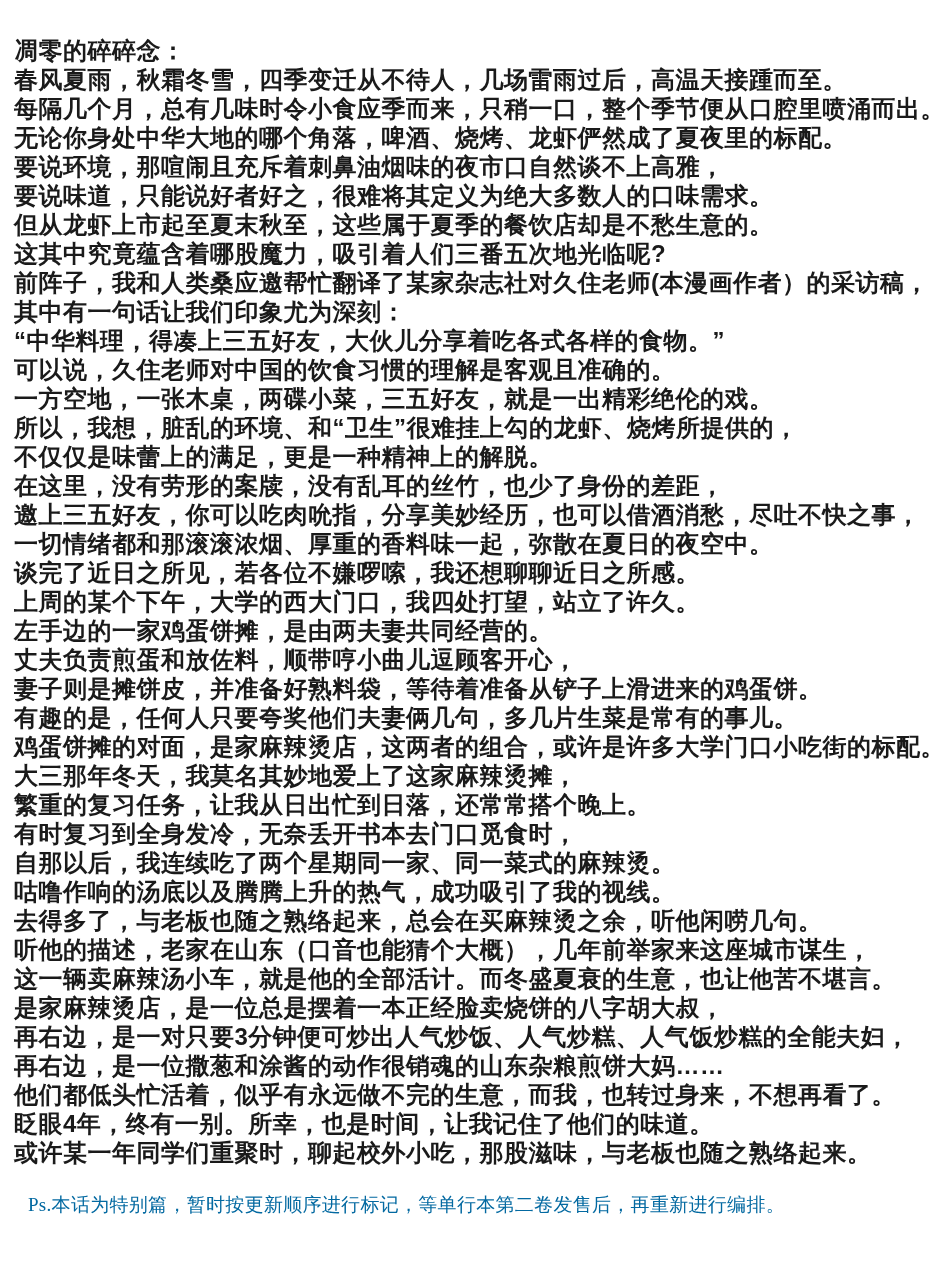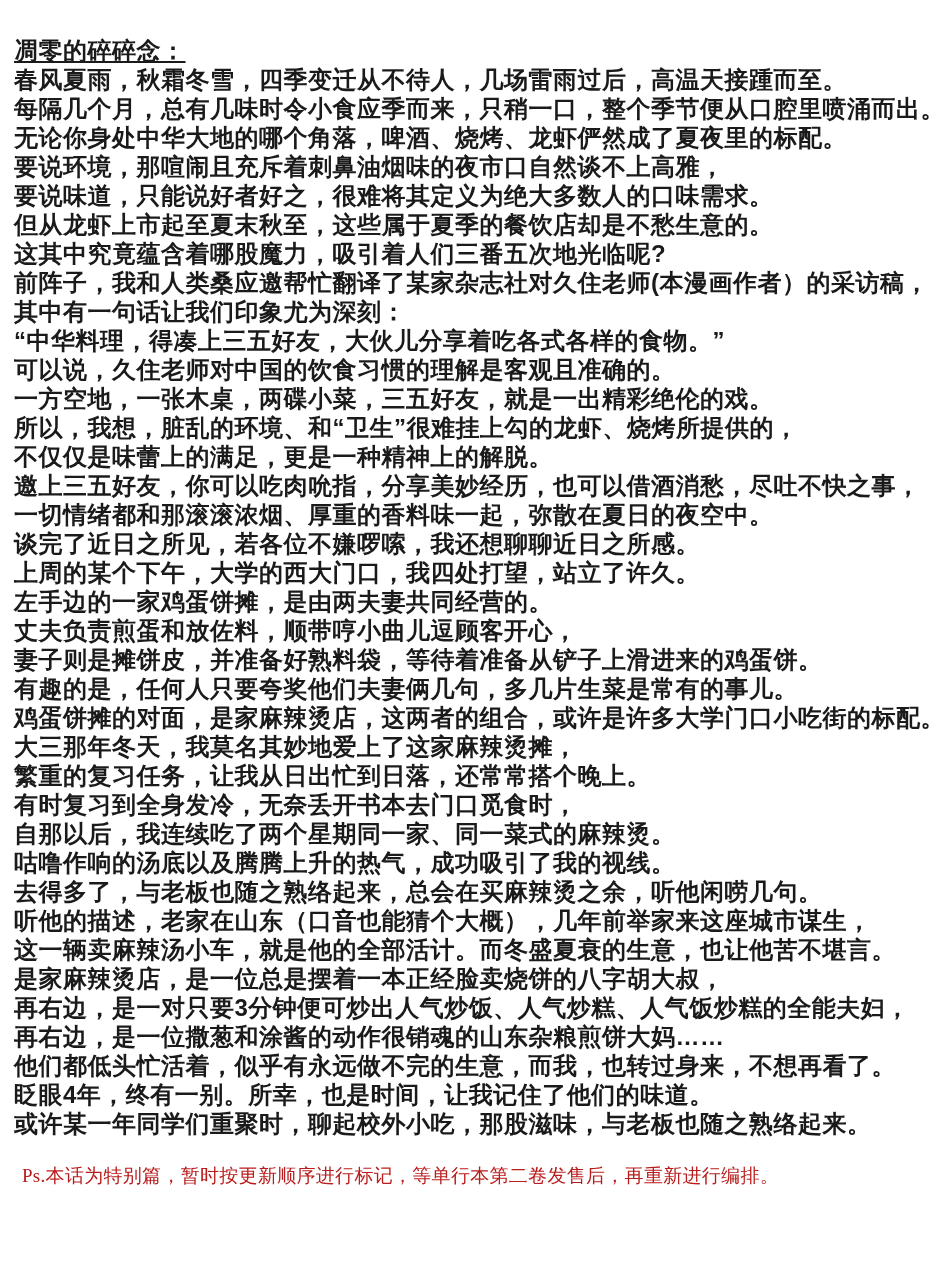--- a/index.html
+++ b/index.html
@@ -17,40 +17,39 @@
     padding: 36px 4px 0 14px;
     font-family: "Liberation Sans", "DejaVu Sans", sans-serif;
     color: #1a1a1a;
   }
   .title {
     margin: 0;
     font-size: 24px;
     line-height: 29px;
     font-weight: 600;
     letter-spacing: 0.5px;
-    text-decoration: underline;
   }
   .body-text {
     margin: 0;
   }
   .line {
     margin: 0;
     font-size: 24px;
     line-height: 29px;
     font-weight: 600;
     letter-spacing: 0.5px;
     white-space: nowrap;
   }
   .footnote {
-    margin: 26px 0 0 8px;
+    margin: 26px 0 0 14px;
     font-family: "Liberation Serif", "DejaVu Serif", serif;
     font-size: 19px;
     line-height: 24px;
     font-weight: 400;
-    color: #b91c1c;
+    color: #0369a1;
     letter-spacing: 0.3px;
     white-space: nowrap;
   }
 </style>
 </head>
 <body>
 
 <main class="page">
   <h1 class="title">凋零的碎碎念：</h1>
   <section class="body-text" id="text-body">
@@ -61,20 +60,21 @@
       <p class="line">要说味道，只能说好者好之，很难将其定义为绝大多数人的口味需求。</p>
       <p class="line">但从龙虾上市起至夏末秋至，这些属于夏季的餐饮店却是不愁生意的。</p>
       <p class="line">这其中究竟蕴含着哪股魔力，吸引着人们三番五次地光临呢?</p>
       <p class="line">前阵子，我和人类桑应邀帮忙翻译了某家杂志社对久住老师(本漫画作者）的采访稿，</p>
       <p class="line">其中有一句话让我们印象尤为深刻：</p>
       <p class="line">“中华料理，得凑上三五好友，大伙儿分享着吃各式各样的食物。”</p>
       <p class="line">可以说，久住老师对中国的饮食习惯的理解是客观且准确的。</p>
       <p class="line">一方空地，一张木桌，两碟小菜，三五好友，就是一出精彩绝伦的戏。</p>
       <p class="line">所以，我想，脏乱的环境、和“卫生”很难挂上勾的龙虾、烧烤所提供的，</p>
       <p class="line">不仅仅是味蕾上的满足，更是一种精神上的解脱。</p>
+      <p class="line">在这里，没有劳形的案牍，没有乱耳的丝竹，也少了身份的差距，</p>
       <p class="line">邀上三五好友，你可以吃肉吮指，分享美妙经历，也可以借酒消愁，尽吐不快之事，</p>
       <p class="line">一切情绪都和那滚滚浓烟、厚重的香料味一起，弥散在夏日的夜空中。</p>
       <p class="line">谈完了近日之所见，若各位不嫌啰嗦，我还想聊聊近日之所感。</p>
       <p class="line">上周的某个下午，大学的西大门口，我四处打望，站立了许久。</p>
       <p class="line">左手边的一家鸡蛋饼摊，是由两夫妻共同经营的。</p>
       <p class="line">丈夫负责煎蛋和放佐料，顺带哼小曲儿逗顾客开心，</p>
       <p class="line">妻子则是摊饼皮，并准备好熟料袋，等待着准备从铲子上滑进来的鸡蛋饼。</p>
       <p class="line">有趣的是，任何人只要夸奖他们夫妻俩几句，多几片生菜是常有的事儿。</p>
       <p class="line">鸡蛋饼摊的对面，是家麻辣烫店，这两者的组合，或许是许多大学门口小吃街的标配。</p>
       <p class="line">大三那年冬天，我莫名其妙地爱上了这家麻辣烫摊，</p>

